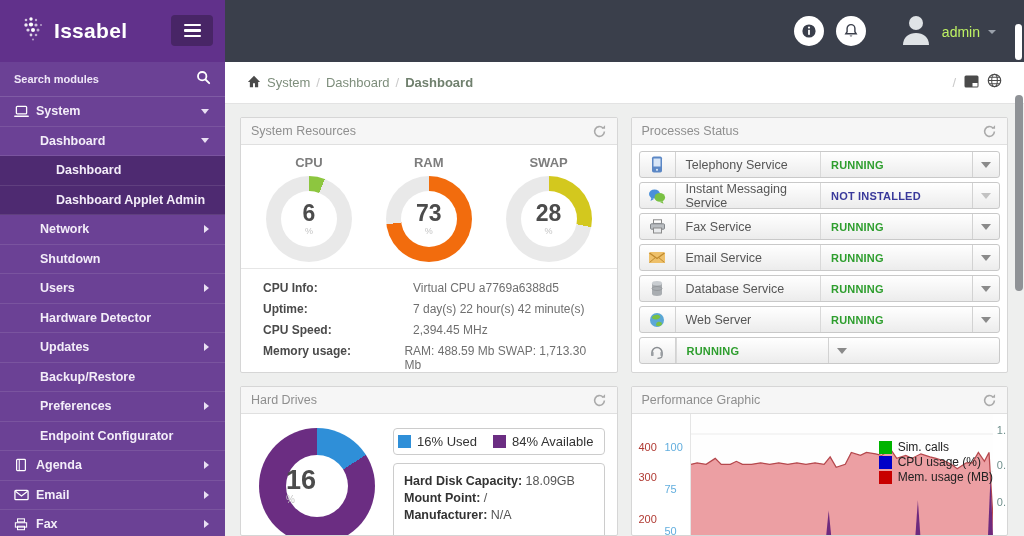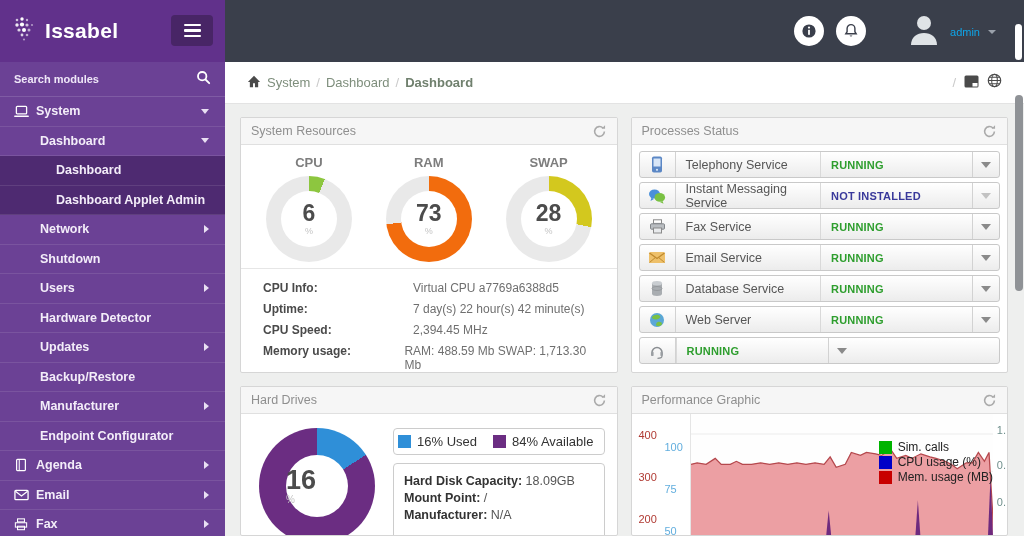--- a/index.html
+++ b/index.html
@@ -1,40 +1,40 @@
 <!DOCTYPE html>
 <html><head>
 <meta charset="utf-8">
 <style>
   * { margin:0; padding:0; box-sizing:border-box; }
   html,body { width:1024px; height:536px; overflow:hidden; }
   body { font-family:"Liberation Sans","DejaVu Sans",sans-serif; background:#eeefee; position:relative; }
 
   
   .sidebar { position:absolute; left:0; top:0; width:225px; height:536px; background:#6b4195; z-index:5; }
-  .logo-area { height:62px; background:#61318b; display:flex; align-items:center; padding:0 13px; position:relative; }
+  .logo-area { height:62px; background:#61318b; display:flex; align-items:center; padding:0 22px; position:relative; }
   .logo-text { color:#fff; font-size:21px; font-weight:700; margin-left:8px; letter-spacing:.3px; }
   .hamburger { position:absolute; right:12px; top:15px; width:42px; height:31px; background:#482566; border-radius:4px; border:none; display:flex; flex-direction:column; justify-content:center; align-items:center; gap:3px; cursor:pointer; }
   .hamburger span { display:block; width:17px; height:2.4px; background:#fff; border-radius:1px; }
   .search-row { height:35px; display:flex; align-items:center; padding:0 14px; border-bottom:1px solid rgba(255,255,255,.14); }
   .search-row input { flex:1; background:transparent; border:none; outline:none; color:#84cc16; font-size:11px; font-weight:700; }
   .search-row input::placeholder { color:#efe7f8; opacity:1; }
   .menu-item { height:29.5px; display:flex; align-items:center; padding:0 14px; border-bottom:1px solid rgba(255,255,255,.10); color:#f3edf9; font-size:12.5px; font-weight:700; cursor:pointer; position:relative; }
   .menu-item .mi-icon { width:22px; display:flex; align-items:center; }
   .menu-item.lvl2 { padding-left:40px; }
   .menu-item.lvl3 { padding-left:56px; background:#4e2a71; }
   .chev { position:absolute; right:16px; width:0; height:0; }
   .chev.down { border-left:4.5px solid transparent; border-right:4.5px solid transparent; border-top:5px solid #e9e0f3; }
   .chev.right { border-top:4.5px solid transparent; border-bottom:4.5px solid transparent; border-left:5px solid #e9e0f3; }
 
   
   .topbar { position:absolute; left:225px; top:0; width:799px; height:62px; background:#3a3f4b; }
   .round-btn { position:absolute; top:16px; width:30px; height:30px; border-radius:50%; background:#fff; border:none; display:flex; align-items:center; justify-content:center; cursor:pointer; }
   .user-box { position:absolute; right:28px; top:12px; display:flex; align-items:center; gap:8px; cursor:pointer; }
-  .user-name { color:#0ea5e9; font-size:11px; }
+  .user-name { color:#bef264; font-size:14px; }
   .caret-down { width:0; height:0; border-left:4px solid transparent; border-right:4px solid transparent; border-top:4.5px solid #9aa1ab; }
 
   
   .content { position:absolute; left:225px; top:62px; width:799px; height:474px; background:#eeefee; }
   .crumbbar { height:42px; background:#fff; border-bottom:1px solid #e3e3e3; display:flex; align-items:center; padding:0 22px; }
   .crumb { color:#7e8e7c; font-size:13px; margin:0 6px; cursor:pointer; text-decoration:none; }
   .crumb.current { font-weight:700; color:#70806e; cursor:default; }
   .crumb-sep { color:#c9c9c9; font-size:13px; }
   .crumb-right { margin-left:auto; display:flex; align-items:center; gap:8px; }
 
@@ -175,21 +175,21 @@
     <span>Hardware Detector</span>
   </div>
   <div class="menu-item lvl2">
     <span>Updates</span>
     <span class="chev right"></span>
   </div>
   <div class="menu-item lvl2">
     <span>Backup/Restore</span>
   </div>
   <div class="menu-item lvl2">
-    <span>Manufacturer</span>
+    <span>Preferences</span>
     <span class="chev right"></span>
   </div>
   <div class="menu-item lvl2">
     <span>Endpoint Configurator</span>
   </div>
   <div class="menu-item lvl1">
     <span class="mi-icon">
       <svg width="14" height="14" viewBox="0 0 16 16">
           <rect x="3" y="1.5" width="10" height="13" rx="1" fill="none" stroke="#fff" stroke-width="1.4"></rect>
           <path d="M6 1.5v13" stroke="#fff" stroke-width="1.2"></path>
@@ -495,21 +495,21 @@
       <div class="panel-head">
         <span class="panel-title">Performance Graphic</span>
         <button class="refresh-btn">
           <svg width="15" height="15" viewBox="0 0 16 16">
               <path d="M13.2 8a5.2 5.2 0 1 1-1.5-3.7" fill="none" stroke="#aaa" stroke-width="1.7"></path>
               <path d="M13.9 1.2v3.8h-3.8z" fill="#aaa"></path>
             </svg>
         </button>
       </div>
       <div class="perf-body">
-        <span class="perf-axis axis-red" style="top:15px">400</span>
+        <span class="perf-axis axis-red" style="top:27px">400</span>
         <span class="perf-axis axis-red" style="top:57px">300</span>
         <span class="perf-axis axis-red" style="top:99px">200</span>
         <span class="perf-axis axis-blue" style="top:27px">100</span>
         <span class="perf-axis axis-blue" style="top:69px">75</span>
         <span class="perf-axis axis-blue" style="top:111px">50</span>
         <span class="perf-axis axis-right" style="top:10px">1.</span>
         <span class="perf-axis axis-right" style="top:45px">0.</span>
         <span class="perf-axis axis-right" style="top:82px">0.</span>
         <span class="perf-axis axis-right" style="top:119px">0.</span>
         <div class="perf-plot">

